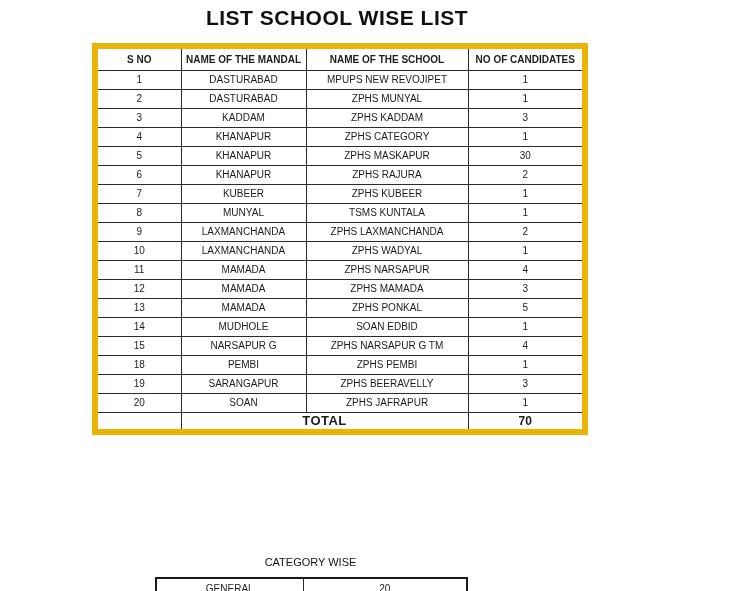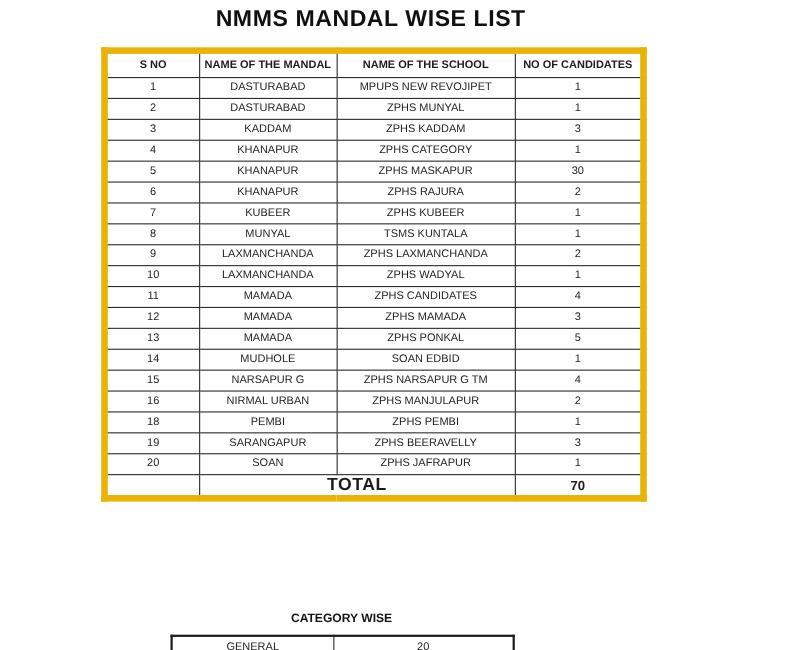--- a/index.html
+++ b/index.html
@@ -24,42 +24,42 @@
     border: 6px solid #eab308;
   }
   .main-table th, .main-table td {
     border: 1px solid #2b2b2b;
     text-align: center; vertical-align: middle;
     padding: 0 2px; overflow: hidden; white-space: nowrap;
   }
   .main-table th { height: 24px; font-size: 10px; font-weight: bold; }
   .main-table tbody td { height: 19px; font-size: 10px; font-weight: normal; }
   .main-table tfoot td { height: 20px; font-weight: bold; }
-  .total-label { font-size: 16px; letter-spacing: 0.5px; }
+  .total-label { font-size: 13px; letter-spacing: 0.5px; }
   .total-value { font-size: 12px; }
   .category-title {
     position: absolute; left: 155px; top: 556px; width: 311px;
-    text-align: center; font-size: 11px; font-weight: bold;
+    text-align: center; font-size: 11px; font-weight: normal;
     color: #141414;
   }
   .category-table {
     position: absolute; left: 155px; top: 577px; width: 311px;
     border: 2px solid #1a1a1a;
   }
   .category-table td {
     border: 1px solid #2b2b2b;
     height: 20px; font-size: 10px;
     text-align: center; vertical-align: middle;
     padding: 0 2px; white-space: nowrap;
   }
 </style>
 </head>
 <body>
 
-<div class="page-title">NMMS MANDAL WISE LIST</div>
+<div class="page-title">LIST SCHOOL WISE LIST</div>
 
 <table class="main-table">
   <colgroup>
     <col style="width:86px">
     <col style="width:125px">
     <col style="width:162px">
     <col style="width:117px">
   </colgroup>
   <thead>
     <tr>
@@ -137,21 +137,21 @@
       <tr>
         <td>10</td>
         <td>LAXMANCHANDA</td>
         <td>ZPHS WADYAL</td>
         <td>1</td>
       </tr>
 
       <tr>
         <td>11</td>
         <td>MAMADA</td>
-        <td>ZPHS CANDIDATES</td>
+        <td>ZPHS NARSAPUR</td>
         <td>4</td>
       </tr>
 
       <tr>
         <td>12</td>
         <td>MAMADA</td>
         <td>ZPHS MAMADA</td>
         <td>3</td>
       </tr>
 
@@ -169,26 +169,20 @@
         <td>1</td>
       </tr>
 
       <tr>
         <td>15</td>
         <td>NARSAPUR G</td>
         <td>ZPHS NARSAPUR G TM</td>
         <td>4</td>
       </tr>
 
-      <tr>
-        <td>16</td>
-        <td>NIRMAL URBAN</td>
-        <td>ZPHS MANJULAPUR</td>
-        <td>2</td>
-      </tr>
 
 
       <tr>
         <td>18</td>
         <td>PEMBI</td>
         <td>ZPHS PEMBI</td>
         <td>1</td>
       </tr>
 
       <tr>

